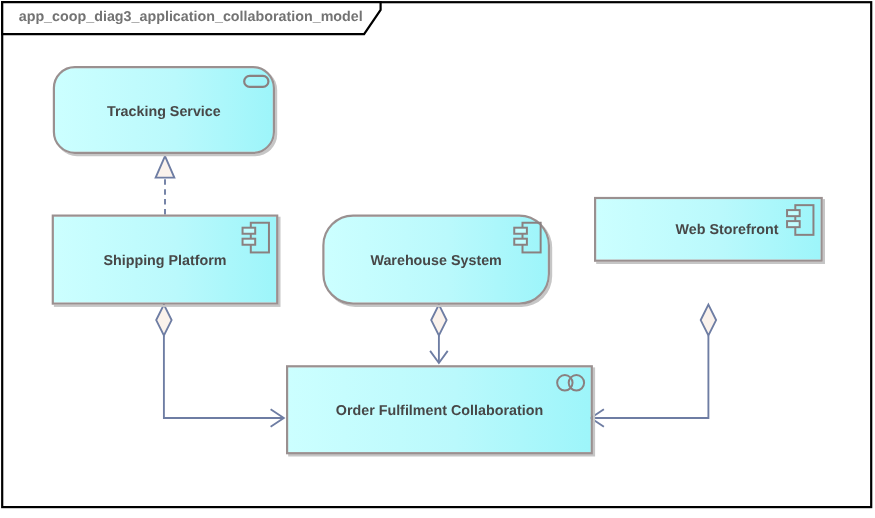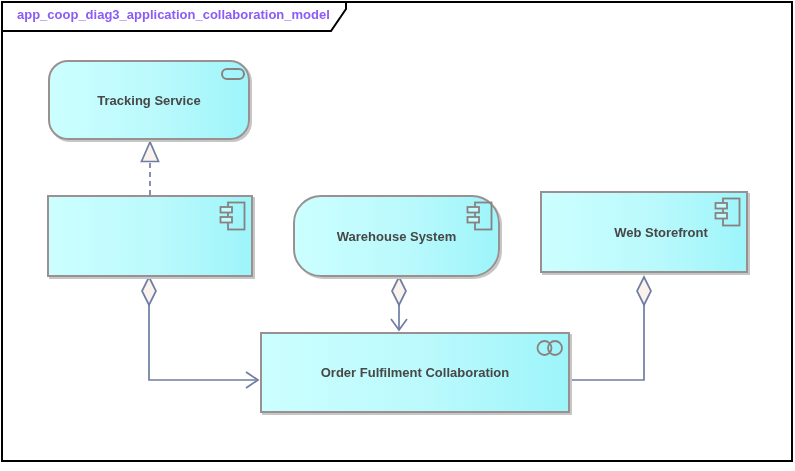--- a/index.html
+++ b/index.html
@@ -9,38 +9,38 @@
   }
   
   .frame{
     position:absolute;left:1px;top:1px;width:792px;height:461px;
     border:2px solid #000;box-sizing:border-box;background:transparent;
   }
   
   .tab-svg{position:absolute;left:0;top:0;}
   .tab-label{
     position:absolute;left:17px;top:7px;width:320px;
-    font-size:13px;font-weight:bold;color:#8b5cf6;white-space:nowrap;
+    font-size:13px;font-weight:bold;color:#737373;white-space:nowrap;
   }
   
   .node{
     position:absolute;box-sizing:border-box;
     border:2px solid #9a9090;
     background:linear-gradient(90deg,#ccffff 0%,#baf9fc 55%,#9df5fa 100%);
     box-shadow:2px 2px 0 #c6c6c6;
     display:flex;align-items:center;justify-content:center;
   }
   .node .label{
     font-size:13px;font-weight:bold;color:#474747;text-align:center;
   }
   .node-tracking{left:48px;top:60px;width:202px;height:80px;border-radius:20px;}
   .node-shipping{left:47px;top:195px;width:206px;height:82px;}
   .node-warehouse{left:293px;top:195px;width:207px;height:82px;border-radius:28px;}
-  .node-storefront{left:540px;top:191px;width:208px;height:82px;padding-left:34px;}
-  .node-collab{left:260px;top:332px;width:310px;height:81px;}
+  .node-storefront{left:540px;top:179px;width:208px;height:59px;padding-left:34px;}
+  .node-collab{left:260px;top:332px;width:279px;height:81px;}
   .corner-icon{position:absolute;}
   .icon-component{top:4px;right:5px;}
   .icon-service{top:6px;right:3px;width:24px;height:12px;border:2px solid #8a8080;border-radius:7px;box-sizing:border-box;}
   .icon-collab{top:5px;right:3px;}
   
   .wires{position:absolute;left:0;top:0;width:795px;height:471px;}
 </style>
 </head>
 <body>
 
@@ -78,20 +78,21 @@
       <polyline points="549,372 537,380 549,388"></polyline>
     </g>
   </svg>
 
   <div class="node node-tracking">
     <span class="label">Tracking Service</span>
     <span class="corner-icon icon-service"></span>
   </div>
 
   <div class="node node-shipping">
+    <span class="label">Shipping Platform</span>
     <svg class="corner-icon icon-component" width="27" height="30">
       <rect x="9" y="1.5" width="16.5" height="27" fill="none" stroke="#8a8080" stroke-width="1.8"></rect>
       <rect x="1.5" y="6" width="11.5" height="5.5" fill="#c2fcfe" stroke="#8a8080" stroke-width="1.8"></rect>
       <rect x="1.5" y="16" width="11.5" height="5.5" fill="#c2fcfe" stroke="#8a8080" stroke-width="1.8"></rect>
     </svg>
   </div>
 
   <div class="node node-warehouse">
     <span class="label">Warehouse System</span>
     <svg class="corner-icon icon-component" width="27" height="30">

